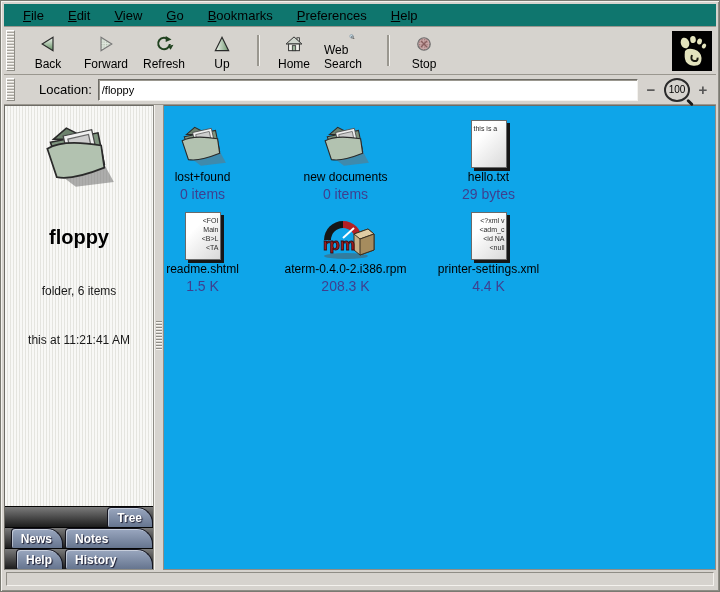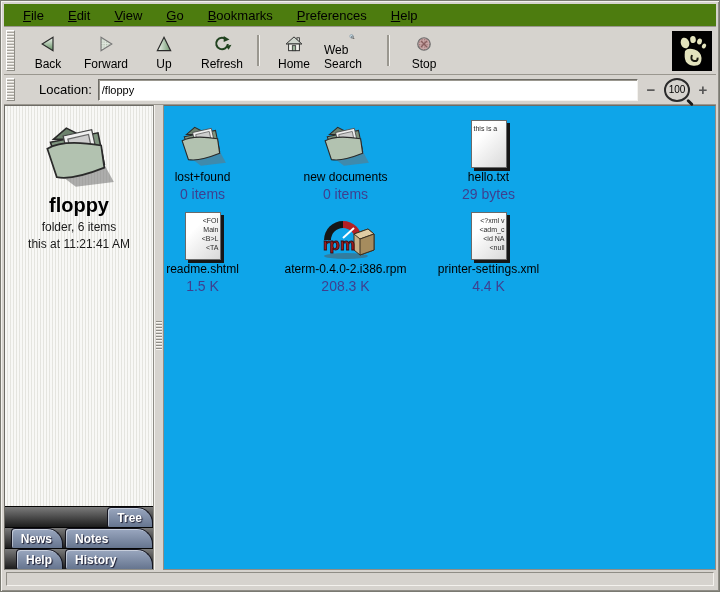--- a/index.html
+++ b/index.html
@@ -14,21 +14,21 @@
     display:flex; flex-direction:column;
     box-shadow: inset 1px 1px 0 #f4f2ee, inset -1px -1px 0 #8f8d86;
   }
 
   
   .menubar {
     height:23px; display:flex; align-items:center;
     padding-left:8px; gap:2px;
     border-bottom:1px solid #9a978f;
     box-shadow: 0 1px 0 #f4f2ee;
-    background:#4d7c0f;
+    background:#0f766e;
   }
   .menu-item {
     display:inline-block; padding:3px 11px; font-size:13px; color:#000;
     cursor:default;
   }
   .menu-item::first-letter { text-decoration:underline; }
 
   
   .toolbar {
     height:48px; display:flex; align-items:stretch;
@@ -95,21 +95,21 @@
   }
   .dd-caret { font-size:9px; color:#1a1a1a; }
 
   
   .content { flex:1; display:flex; min-height:0; }
 
   .sidebar {
     width:150px; background:#f1f1ed;
     background-image:repeating-linear-gradient(90deg, rgba(255,255,255,.5) 0 2px, rgba(205,205,198,.35) 2px 3px);
     border:1px solid #8f8d86; border-top-color:#6e6c66; border-left-color:#6e6c66;
-    display:flex; flex-direction:column; overflow:hidden;
+    display:flex; flex-direction:column; overflow:hidden;gap:32px;
   }
   .sb-icon { margin:14px auto 4px auto; }
   .sb-title { text-align:center; font-size:20px; font-weight:bold; color:#000; }
   .sb-sub, .sb-date { text-align:center; font-size:12px; color:#1a1a1a; margin-top:3px; }
 
   .sb-tabs { margin-top:auto; }
   .tab-row {
     height:21px; display:flex; align-items:flex-end;
     background:linear-gradient(#7b7b7b, #1c1c1c);
     border-top:1px solid #050505;
@@ -212,38 +212,38 @@
               <rect width="1.5" height="1.5" fill="#aebcab"></rect>
             </pattern>
           </defs>
         <polygon points="6,4 19,12 6,20" fill="url(#hatch)" stroke="#777" stroke-width="1.3"></polygon>
       </svg>
       <span class="tlabel">Forward</span>
     </div>
 
     <div class="tb-btn">
       <svg class="ticon" viewBox="0 0 24 24">
+        <path d="M17.5,7 A7,7 0 1 0 19,12" fill="none" stroke="#20421f" stroke-width="2.4"></path>
+        <polygon points="14,2.5 21,6.5 14,9.5" fill="#20421f"></polygon>
+        <polygon points="23,12 16.5,15 21,18.5" fill="#20421f" transform="rotate(12 19 14)"></polygon>
+      </svg>
+      <span class="tlabel">Refresh</span>
+    </div>
+
+    <div class="tb-btn">
+      <svg class="ticon" viewBox="0 0 24 24">
         <defs>
             <linearGradient id="gup" x1="0" y1="0" x2="1" y2="0">
           <stop offset="0" stop-color="#f4f8f2"></stop>
               <stop offset="1" stop-color="#6d966d"></stop>
             </linearGradient>
           </defs>
         <polygon points="12,4 20,20 4,20" fill="url(#gup)" stroke="#2a2a2a" stroke-width="1.4"></polygon>
       </svg>
       <span class="tlabel">Up</span>
-    </div>
-
-    <div class="tb-btn">
-      <svg class="ticon" viewBox="0 0 24 24">
-        <path d="M17.5,7 A7,7 0 1 0 19,12" fill="none" stroke="#20421f" stroke-width="2.4"></path>
-        <polygon points="14,2.5 21,6.5 14,9.5" fill="#20421f"></polygon>
-        <polygon points="23,12 16.5,15 21,18.5" fill="#20421f" transform="rotate(12 19 14)"></polygon>
-      </svg>
-      <span class="tlabel">Refresh</span>
     </div>
 
     <div class="tb-sep"></div>
 
     <div class="tb-btn">
       <svg class="ticon" viewBox="0 0 24 24">
         <rect x="15.5" y="4.5" width="3" height="5" fill="#d8d8d2" stroke="#333" stroke-width="1"></rect>
         <polygon points="2.5,12 12,3.5 21.5,12" fill="#cfd5cc" stroke="#333" stroke-width="1.2"></polygon>
         <rect x="5.5" y="12" width="13" height="8" fill="#f4f4ee" stroke="#333" stroke-width="1.2"></rect>
         <rect x="10" y="14" width="4" height="6" fill="#9cb49a" stroke="#333" stroke-width="1"></rect>

